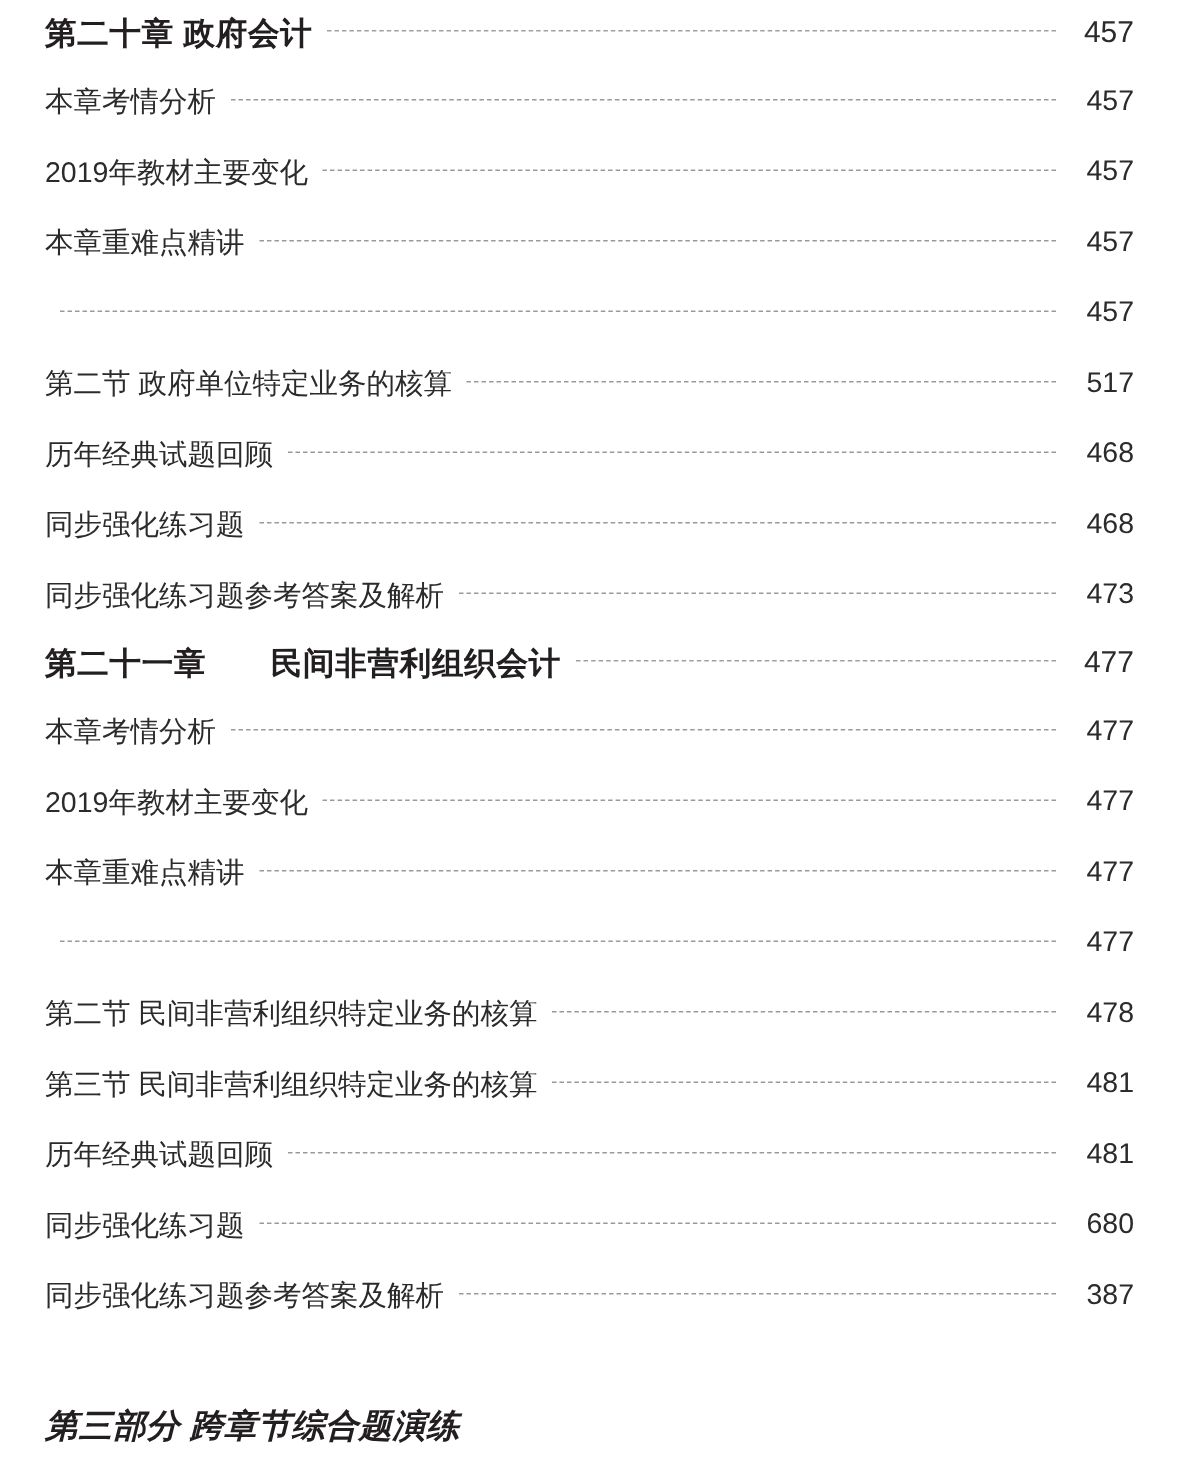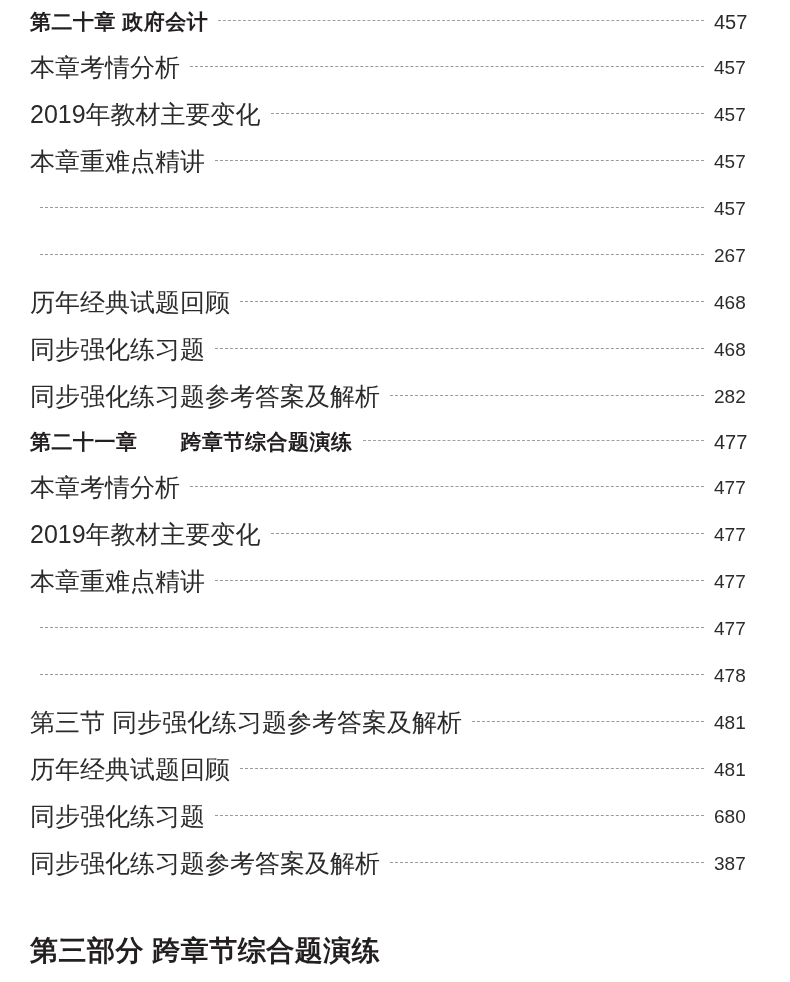--- a/index.html
+++ b/index.html
@@ -41,21 +41,21 @@
   .row .dots {
     flex: 1 1 auto;
     margin: 0 10px 0 10px;
     border-bottom: 1px dashed #9a9a9a;
     transform: translateY(-5px);
     min-width: 12px;
   }
   .row .page-num {
     flex: 0 0 auto;
     white-space: nowrap;
-    text-align: left;
+    text-align: right;
     min-width: 42px;
   }
 
   
   .row.chapter {
     height: 44px;
     align-items: center;
   }
   .row.chapter .label {
     font-size: 21px;
@@ -71,39 +71,40 @@
     transform: translateY(-2px);
     border-bottom: 1px dashed #a0a0a0;
   }
 
   
   .row.entry {
     height: 47px;
     align-items: center;
   }
   .row.entry .label {
-    font-size: 25px;
+    font-size: 19px;
     color: #2b2b2b;
   }
   .row.entry .page-num {
     font-size: 19px;
     color: #2b2b2b;
   }
   .row.entry .dots {
     transform: translateY(-1px);
   }
 
   
   .part-heading {
-    font-size: 28px;
+    font-size: 22px;
     font-weight: bold;
     letter-spacing: 0.5px;
     height: 40px;
     display: flex;
     align-items: center;
+    font-style: italic;
   }
   .spacer-big {
     height: 44px;
   }
   .spacer-mid {
     height: 18px;
   }
 </style>
 </head>
 <body>
@@ -130,43 +131,44 @@
     <li class="row entry">
       <span class="label">本章重难点精讲</span>
       <span class="dots"></span>
       <span class="page-num">457</span>
     </li>
     <li class="row entry">
       <span class="dots"></span>
       <span class="page-num">457</span>
     </li>
     <li class="row entry">
-      <span class="dots"></span>
-      <span class="page-num">267</span>
+      <span class="label">第二节 政府单位特定业务的核算</span>
+      <span class="dots"></span>
+      <span class="page-num">517</span>
     </li>
     <li class="row entry">
       <span class="label">历年经典试题回顾</span>
       <span class="dots"></span>
       <span class="page-num">468</span>
     </li>
     <li class="row entry">
       <span class="label">同步强化练习题</span>
       <span class="dots"></span>
       <span class="page-num">468</span>
     </li>
     <li class="row entry">
       <span class="label">同步强化练习题参考答案及解析</span>
       <span class="dots"></span>
-      <span class="page-num">282</span>
+      <span class="page-num">473</span>
     </li>
   </ul>
 
   <ul class="toc-list">
     <li class="row chapter">
-      <span class="label">第二十一章　　跨章节综合题演练</span>
+      <span class="label">第二十一章　　民间非营利组织会计</span>
       <span class="dots"></span>
       <span class="page-num">477</span>
     </li>
 
     <li class="row entry">
       <span class="label">本章考情分析</span>
       <span class="dots"></span>
       <span class="page-num">477</span>
     </li>
     <li class="row entry">
@@ -177,25 +179,26 @@
     <li class="row entry">
       <span class="label">本章重难点精讲</span>
       <span class="dots"></span>
       <span class="page-num">477</span>
     </li>
     <li class="row entry">
       <span class="dots"></span>
       <span class="page-num">477</span>
     </li>
     <li class="row entry">
+      <span class="label">第二节 民间非营利组织特定业务的核算</span>
       <span class="dots"></span>
       <span class="page-num">478</span>
     </li>
     <li class="row entry">
-      <span class="label">第三节 同步强化练习题参考答案及解析</span>
+      <span class="label">第三节 民间非营利组织特定业务的核算</span>
       <span class="dots"></span>
       <span class="page-num">481</span>
     </li>
     <li class="row entry">
       <span class="label">历年经典试题回顾</span>
       <span class="dots"></span>
       <span class="page-num">481</span>
     </li>
     <li class="row entry">
       <span class="label">同步强化练习题</span>

